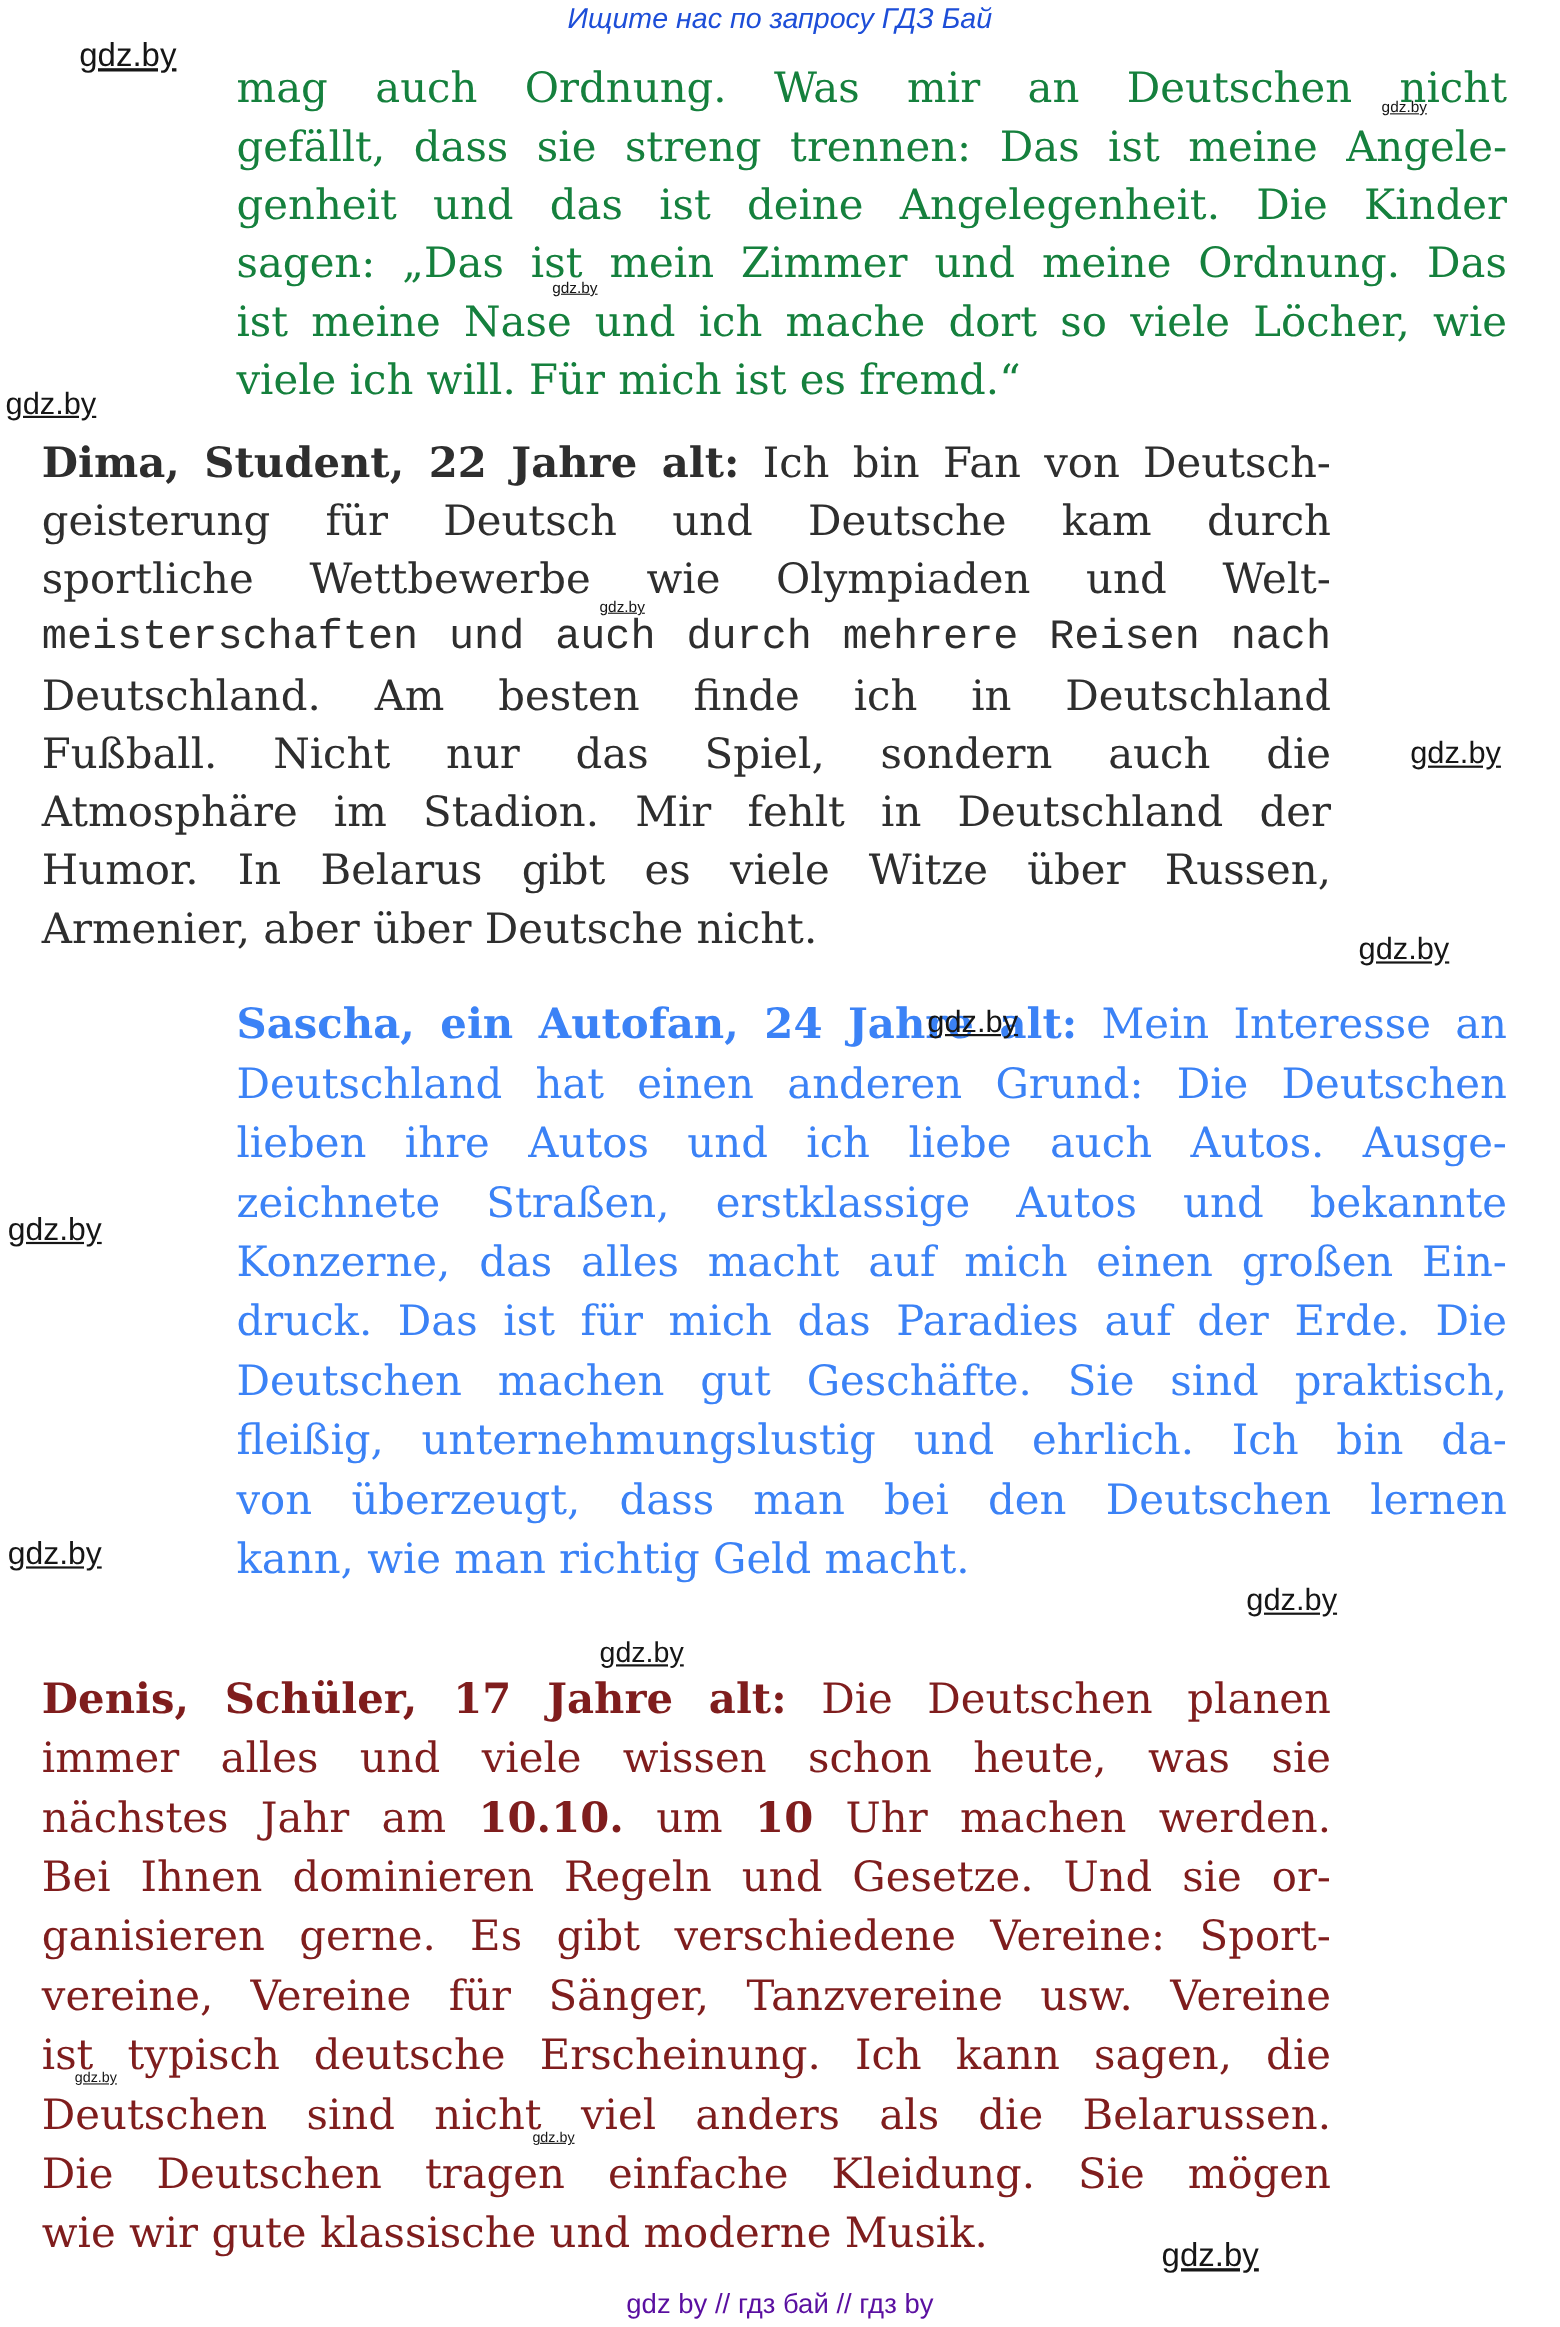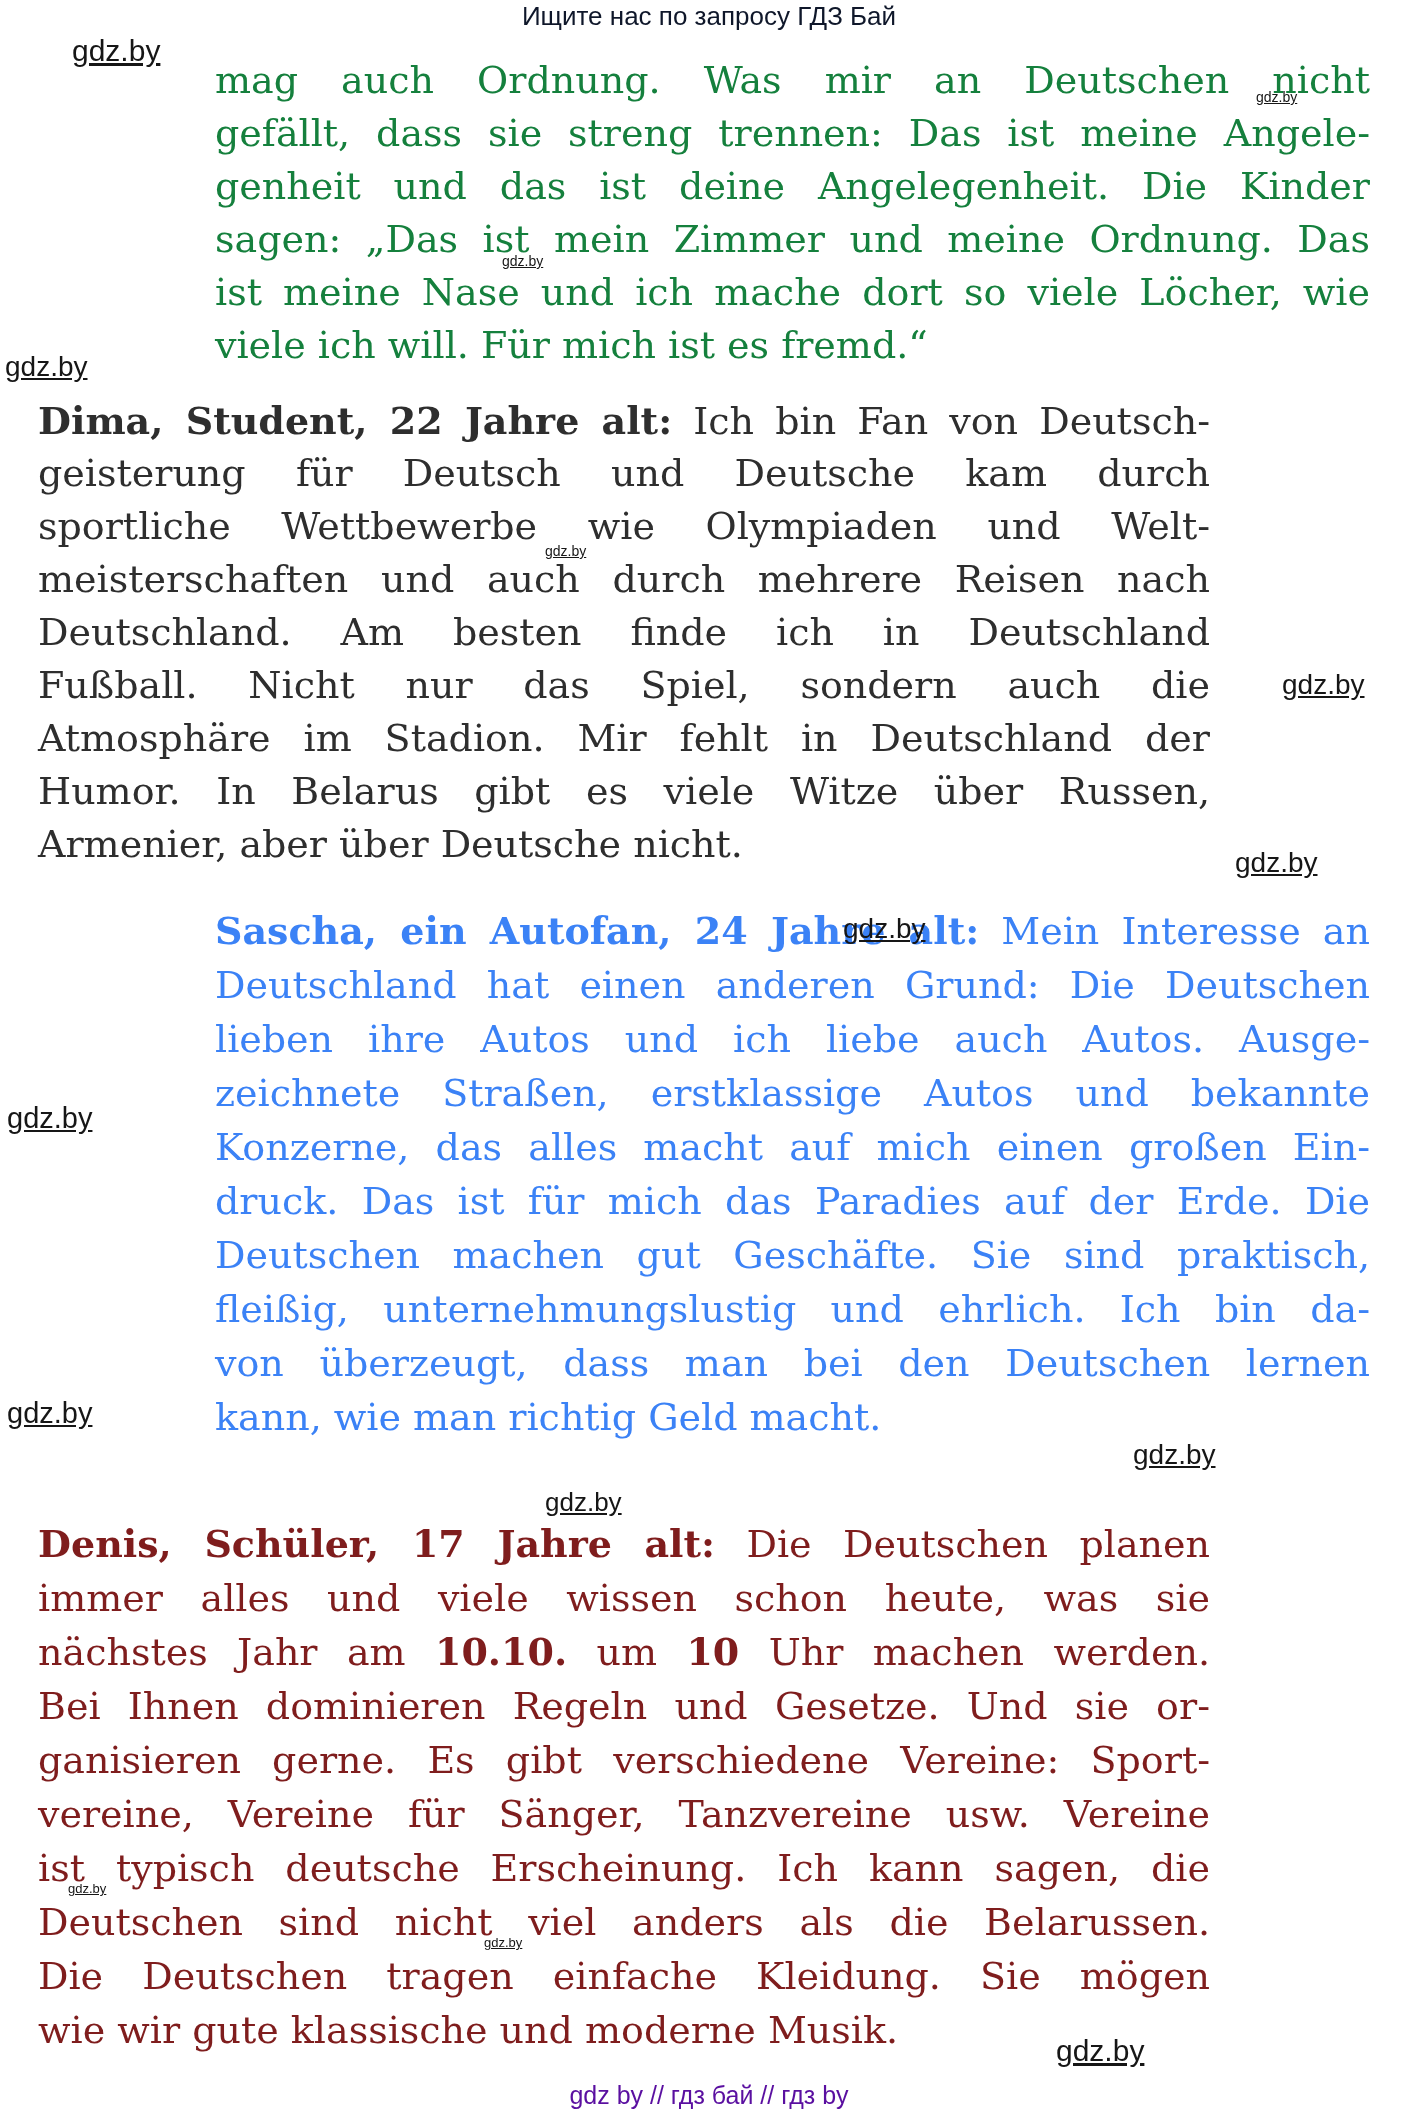--- a/index.html
+++ b/index.html
@@ -45,35 +45,35 @@
     color:#161616;
     line-height:1.1;
     white-space:nowrap;
     text-decoration:underline;
   }
 </style>
 </head>
 <body>
 
 <div class="page">
-  <div class="banner" style="color: #0f172a;">Ищите нас по запросу ГДЗ Бай</div>
+  <div class="banner" style="color: #1d4ed8; font-style: italic;">Ищите нас по запросу ГДЗ Бай</div>
   <div id="text-root">
       <div class="block indent" style="left: 215px; top: 54px; width: 1155px; line-height: 53px; color: #15803d;">
         <div class="line" style="height: 53px;"><span>mag auch Ordnung. Was mir an Deutschen nicht</span></div>
         <div class="line" style="height: 53px;"><span>gefällt, dass sie streng trennen: Das ist meine Angele-</span></div>
         <div class="line" style="height: 53px;"><span>genheit und das ist deine Angelegenheit. Die Kinder</span></div>
         <div class="line" style="height: 53px;"><span>sagen: „Das ist mein Zimmer und meine Ordnung. Das</span></div>
         <div class="line" style="height: 53px;"><span>ist meine Nase und ich mache dort so viele Löcher, wie</span></div>
         <div class="line last" style="height: 53px;"><span>viele ich will. Für mich ist es fremd.“</span></div>
       </div>
       <div class="block flush" style="left: 38px; top: 394px; width: 1172px; line-height: 53px; color: rgb(46, 46, 46);">
         <div class="line" style="height: 53px;"><span class="b">Dima, Student, 22 Jahre alt:</span><span> Ich bin Fan von Deutsch-</span></div>
         <div class="line" style="height: 53px;"><span>geisterung für Deutsch und Deutsche kam durch</span></div>
         <div class="line" style="height: 53px;"><span>sportliche Wettbewerbe wie Olympiaden und Welt-</span></div>
-        <div class="line" style="height: 53px;"><span>meisterschaften und auch durch mehrere Reisen nach</span></div>
+        <div class="line" style="height: 53px; font-family: Liberation Mono, monospace;"><span>meisterschaften und auch durch mehrere Reisen nach</span></div>
         <div class="line" style="height: 53px;"><span>Deutschland. Am besten finde ich in Deutschland</span></div>
         <div class="line" style="height: 53px;"><span>Fußball. Nicht nur das Spiel, sondern auch die</span></div>
         <div class="line" style="height: 53px;"><span>Atmosphäre im Stadion. Mir fehlt in Deutschland der</span></div>
         <div class="line" style="height: 53px;"><span>Humor. In Belarus gibt es viele Witze über Russen,</span></div>
         <div class="line last" style="height: 53px;"><span>Armenier, aber über Deutsche nicht.</span></div>
       </div>
       <div class="block indent" style="left: 215px; top: 904px; width: 1155px; line-height: 54px; color: #3b82f6;">
         <div class="line" style="height: 54px;"><span class="b">Sascha, ein Autofan, 24 Jahre alt:</span><span> Mein Interesse an</span></div>
         <div class="line" style="height: 54px;"><span>Deutschland hat einen anderen Grund: Die Deutschen</span></div>
         <div class="line" style="height: 54px;"><span>lieben ihre Autos und ich liebe auch Autos. Ausge-</span></div>

